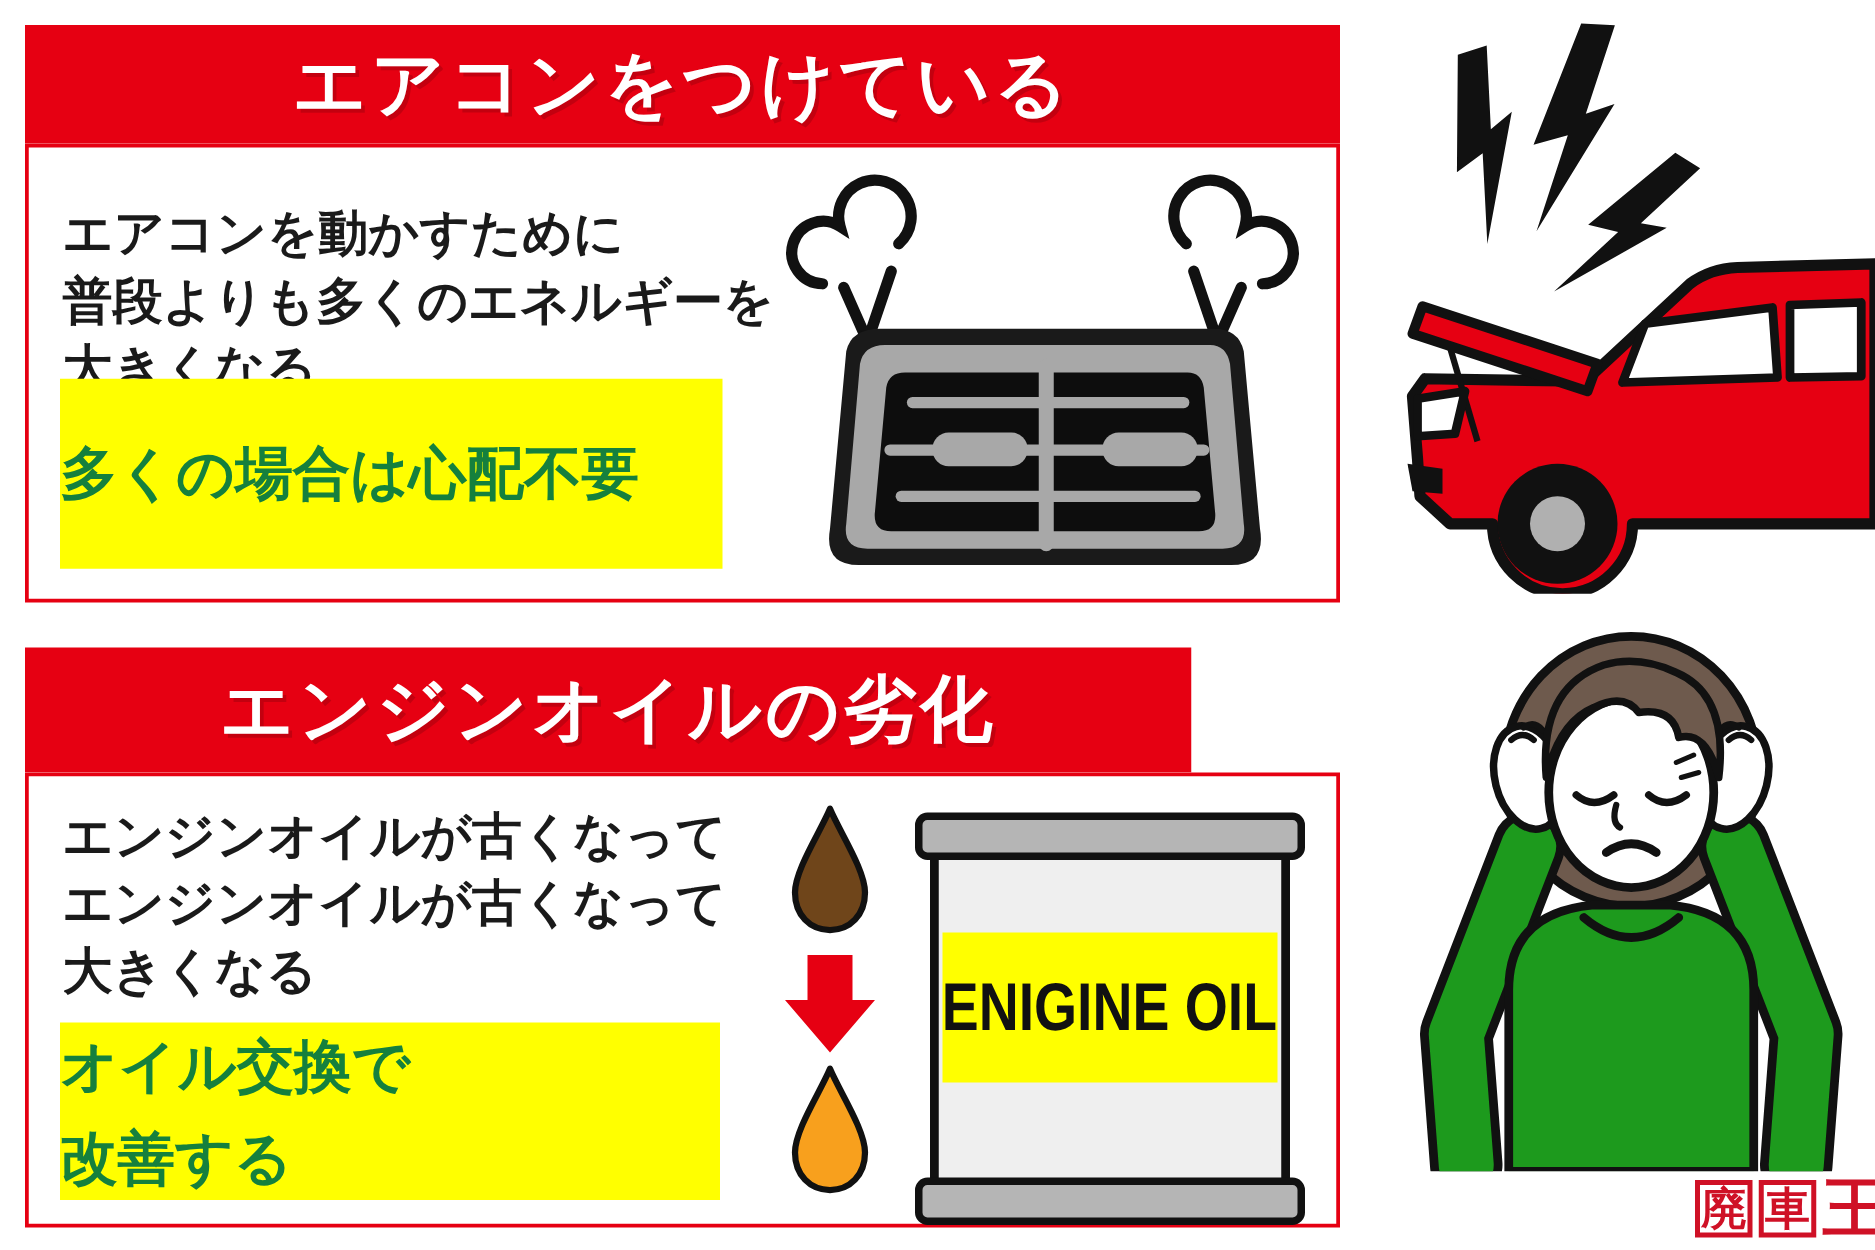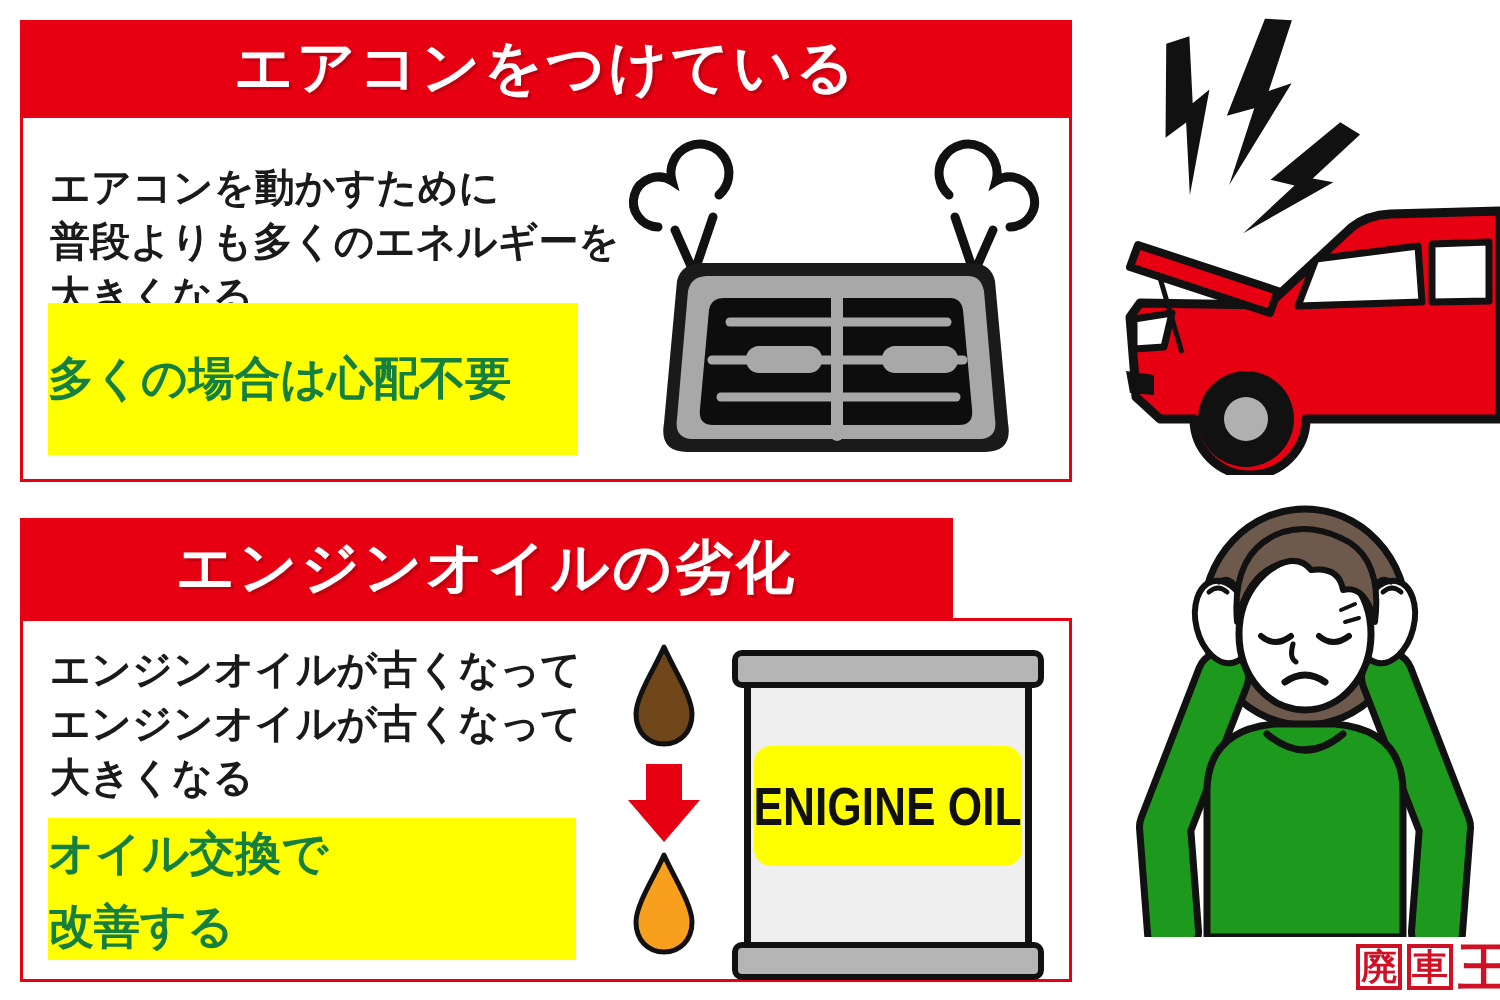--- a/index.html
+++ b/index.html
@@ -25,21 +25,21 @@
   .hl2 { left:48px; top:818px; width:528px; height:142px; font-size:46px; line-height:58px;gap:15px; }
 
   .illus { position:absolute; }
 
   
   .can { position:absolute; left:732px; top:650px; width:312px; height:330px; }
   .can-cap { position:absolute; left:0; width:312px; height:38px; background:#b5b5b5; border:6px solid #111; border-radius:10px; z-index:2; }
   .cap-top { top:0; }
   .cap-bottom { top:292px; }
   .can-body { position:absolute; left:12px; top:30px; width:288px; height:272px; background:#efefef; border:7px solid #111; border-radius:3px; z-index:1; }
-  .can-band { position:absolute; left:22px; top:96px; width:268px; height:120px; background:#ffff00; z-index:3; display:flex; align-items:center; justify-content:center;border-radius:17px; }
+  .can-band { position:absolute; left:22px; top:96px; width:268px; height:120px; background:#ffff00; z-index:3; display:flex; align-items:center; justify-content:center; }
   .can-label { font-size:54px; font-weight:bold; color:#111; transform:scaleX(0.82); letter-spacing:0px; white-space:nowrap; }
 
   
   .logo { position:absolute; left:1356px; top:944px; display:flex; align-items:center; gap:5px; }
   .logo-boxed { width:46px; height:46px; border:4px solid #cf1126; color:#cf1126; font-weight:bold; font-size:36px; display:flex; align-items:center; justify-content:center; }
   .logo-king { color:#cf1126; font-weight:bold; font-size:52px; line-height:46px; }
 </style>
 </head>
 <body>
 

